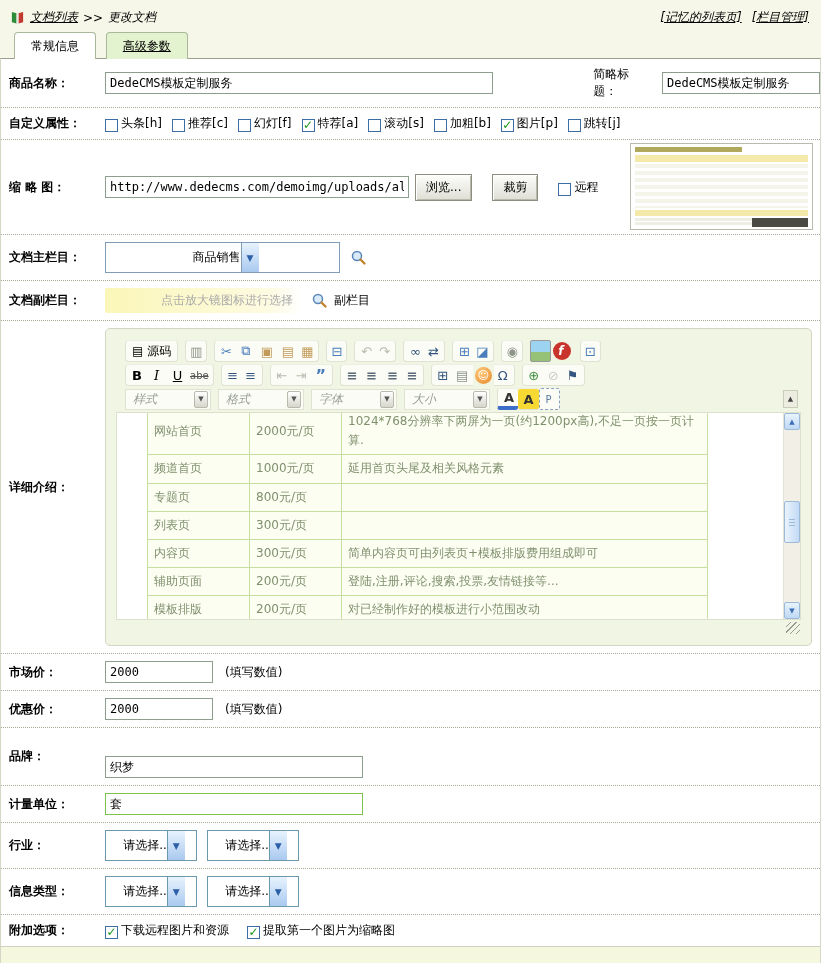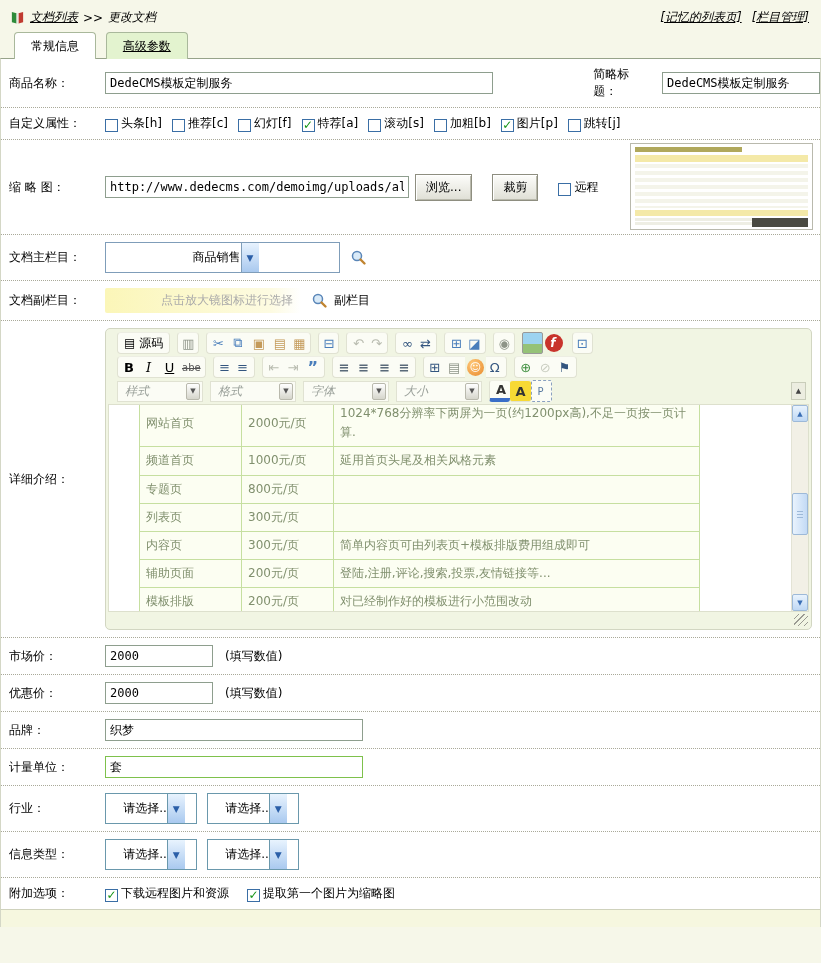--- a/index.html
+++ b/index.html
@@ -16,21 +16,21 @@
 
   
   .tabs { padding-left:14px; position:relative; top:1px; }
   .tab { display:inline-block; padding:5px 16px 4px; background:#fff; border:1px solid #A9B89B; border-bottom:none;
          border-radius:4px 4px 0 0; margin-right:6px; cursor:pointer; }
   .tab[data-active="true"] { background:#E3F3CF; text-decoration:underline; }
 
   
   .formbox { background:#fff; border-top:1px solid #97A38A; border-left:1px solid #D4D7C6; border-right:1px solid #D4D7C6; }
   .row { display:flex; align-items:center; padding:7px 0 7px 8px; border-bottom:1px dotted #A9A999; background:#fff; position:relative; }
-  .lab { width:96px; flex:none; }
+  .lab { width:96px; flex:none;font-weight:bold; }
 
   input.txt { height:22px; border:1px solid #8E9E8E; font-family:"DejaVu Sans Mono","Liberation Mono",monospace; font-size:12px; padding:0 4px; background:#fff; }
   .ruler { width:397px; background-image:
       repeating-linear-gradient(to right, transparent 0 48px, #A9D6A0 48px 50px),
       repeating-linear-gradient(to right, transparent 0 9px, #CBE7C2 9px 10px);
     background-size:100% 9px,100% 5px; background-repeat:repeat-x,repeat-x; background-position:bottom left,bottom left; }
   .short-lab { margin:0 10px 0 100px; }
 
   
   .cbrow { display:flex; align-items:center; gap:10px; flex-wrap:wrap; }
@@ -60,21 +60,21 @@
 
   .mag { width:17px; height:17px; display:inline-block; margin-left:10px; cursor:pointer; }
 
   .subhint { display:inline-block; width:196px; padding:4px 0 4px 56px; color:#AAAAAA;
              background:linear-gradient(90deg,#FBF6B8,#FDFBE2 85%,#fff); border-radius:2px; }
   .sublink { margin-left:6px; }
 
   
   .row-body { align-items:stretch; }
   .row-body .lab { display:flex; align-items:center; }
-  .editor { flex:1; margin-right:8px; border:1px solid #D2D6C2; border-radius:5px; background:#F1F5E3; padding:2px; position:relative; }
+  .editor { flex:1; margin-right:8px; border:1px solid #D2D6C2; border-radius:5px; background:#F1F5E3; padding:10px; position:relative; }
   .tbrow { padding:1px 2px; display:flex; align-items:center; flex-wrap:nowrap; position:relative; }
   .tbi { display:inline-flex; align-items:center; justify-content:center; min-width:21px; height:22px; padding:0 2px;
          background:#FBFCF5; border-top:1px solid #EDEEE3; border-bottom:1px solid #E0E2D2; font-size:13px; cursor:pointer; }
   .gs { margin-left:7px; border-left:1px solid #E0E2D2; border-top-left-radius:4px; border-bottom-left-radius:4px; padding-left:4px; }
   .ge { border-right:1px solid #E0E2D2; border-top-right-radius:4px; border-bottom-right-radius:4px; padding-right:4px; }
   .wide { padding:0 6px; font-size:12px; }
   .blue { color:#4A7EBB; } .navy { color:#33557F; } .tan { color:#C49A5A; }
   .gray { color:#B9BCB0; } .gray2 { color:#8E9488; } .lgray { color:#C9CDC0; }
   .green { color:#3E8E3E; } .dark { color:#5A6A7A; font-weight:bold; letter-spacing:-1px; }
   .quote { color:#4A7EBB; font-weight:bold; font-size:16px; }
@@ -403,21 +403,21 @@
     </div>
 
     <div class="row">
       <span class="lab">优惠价：</span>
       <input class="txt" style="width: 108px;" value="2000">
       <span class="note" style="margin-left:12px;">(填写数值)</span>
     </div>
 
     <div class="row">
       <span class="lab">品牌：</span>
-      <input class="txt" style="width: 258px;" value="织梦">
+      <input class="txt" style="width: 258px; margin-top: 21px;" value="织梦">
     </div>
 
     <div class="row">
       <span class="lab">计量单位：</span>
       <input class="txt" style="width: 258px; border: 1px solid rgb(126, 193, 76);" value="套">
     </div>
 
     <div class="row">
       <span class="lab">行业：</span>
       <span style="display:inline-flex;gap:10px;">

